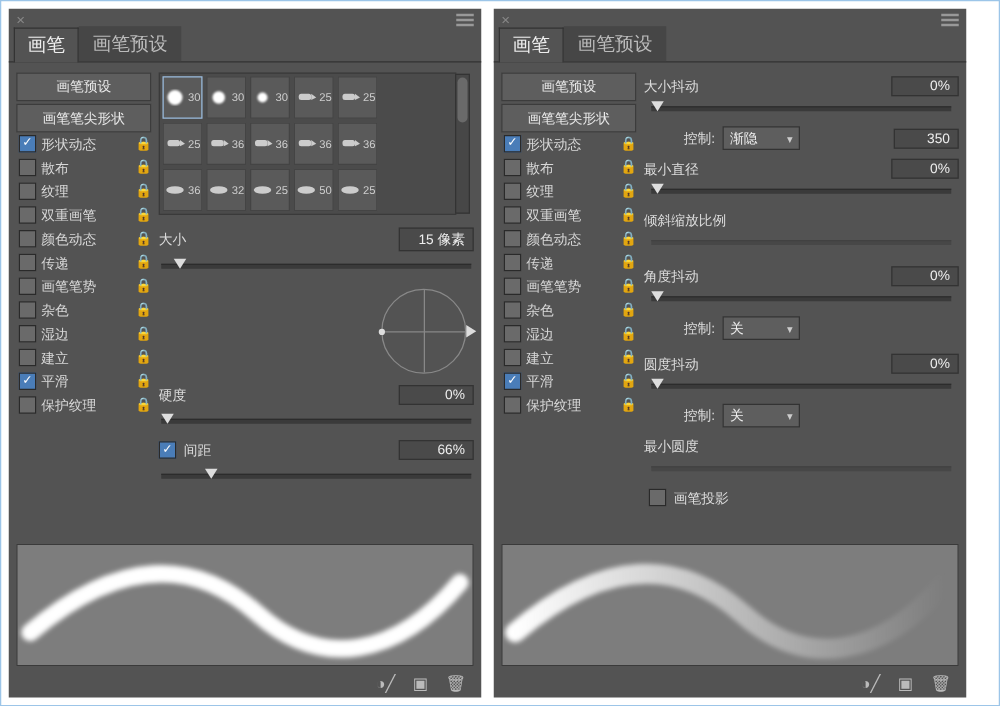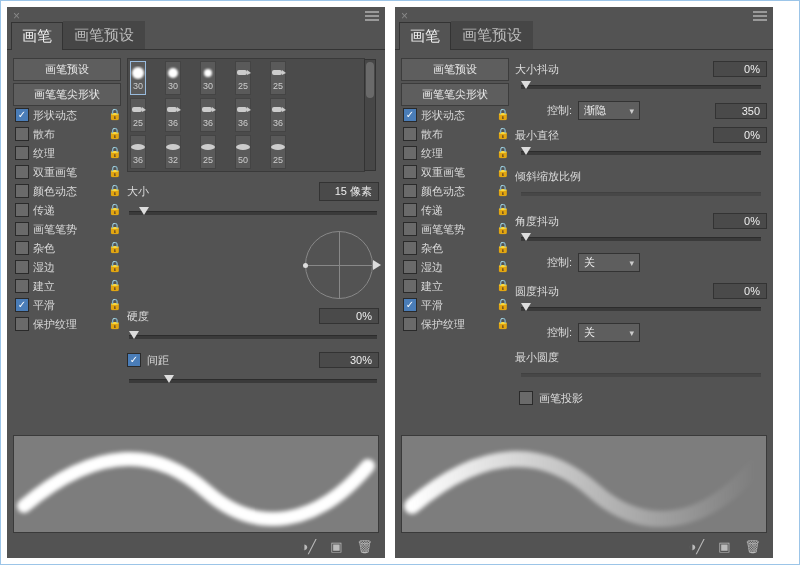--- a/index.html
+++ b/index.html
@@ -22,21 +22,21 @@
   .cb{width:12px;height:12px;border:1px solid #2a2a2a;background:#6a6a6a;display:flex;align-items:center;justify-content:center;color:#fff;font-size:10px}
   .cb.checked{background:#4a7db8}
   .cb.checked::after{content:"✓";font-size:10px;color:#fff;line-height:1}
   .side-label{flex:1;color:#d8d8d8;font-size:11px;white-space:nowrap}
   .lock{width:12px;height:12px;color:#aaa;display:flex;align-items:center;justify-content:center;font-size:11px}
   
   .content{flex:1;display:flex;flex-direction:column;gap:4px;min-width:0}
   .brush-grid{display:grid;grid-template-columns:repeat(5,32px);gap:3px;padding:2px;background:#4b4b4b;border:1px solid #3a3a3a;position:relative;max-height:130px}
   .brush-grid .scroll{position:absolute;right:-12px;top:0;bottom:0;width:10px;background:#474747;border:1px solid #333}
   .brush-grid .scroll .thumb{position:absolute;top:2px;left:1px;right:1px;height:36px;background:#6a6a6a;border-radius:4px}
-  .brush-cell{width:16px;height:34px;background:#5a5a5a;border:1px solid #444;display:flex;flex-direction:column;align-items:center;justify-content:center;gap:1px;cursor:pointer;box-sizing:border-box}
+  .brush-cell{width:32px;height:34px;background:#5a5a5a;border:1px solid #444;display:flex;flex-direction:row;align-items:center;justify-content:center;gap:1px;cursor:pointer;box-sizing:border-box}
   .brush-cell.sel{border:1px solid #9bd}
   .bicon{width:18px;height:14px;display:flex;align-items:center;justify-content:center}
   .blabel{font-size:9px;color:#ccc}
   .row{display:flex;align-items:center;gap:6px;min-height:18px}
   .row .lbl{color:#ddd;font-size:11px;white-space:nowrap}
   .row .val{margin-left:auto;background:#4a4a4a;border:1px solid #333;padding:1px 6px;min-width:46px;text-align:right;color:#eee;font-size:11px}
   .slider{height:3px;background:#3a3a3a;margin:6px 2px 8px 2px;position:relative;border-top:1px solid #2c2c2c}
   .slider .knob{position:absolute;top:-5px;width:0;height:0;border-left:5px solid transparent;border-right:5px solid transparent;border-top:8px solid #ddd}
   .inlinebox{background:#4a4a4a;border:1px solid #333;padding:1px 4px;color:#eee;min-width:40px;display:inline-block;text-align:left}
   .select{background:#5e5e5e;border:1px solid #333;padding:1px 5px;color:#eee;display:flex;align-items:center;gap:6px;min-width:50px;cursor:pointer}
@@ -301,21 +301,21 @@
         </div>
         <div class="slider">
             <span class="knob" style="left:0%"></span>
           </div>
 
         <div class="row">
           <span class="pair">
               <span class="cb checked"></span>
               <span class="lbl">间距</span>
             </span>
-          <span class="val">30%</span>
+          <span class="val">66%</span>
         </div>
         <div class="slider">
             <span class="knob" style="left:14%"></span>
           </div>
       </div>
     </div>
 
     <div class="preview">
       <svg viewBox="0 0 360 96" preserveAspectRatio="none">
         <path d="M10,70 C80,10 140,10 190,55 C240,100 300,90 350,30" stroke="#fff" stroke-width="14" fill="none" stroke-linecap="round" filter="blur(2px)"></path>

